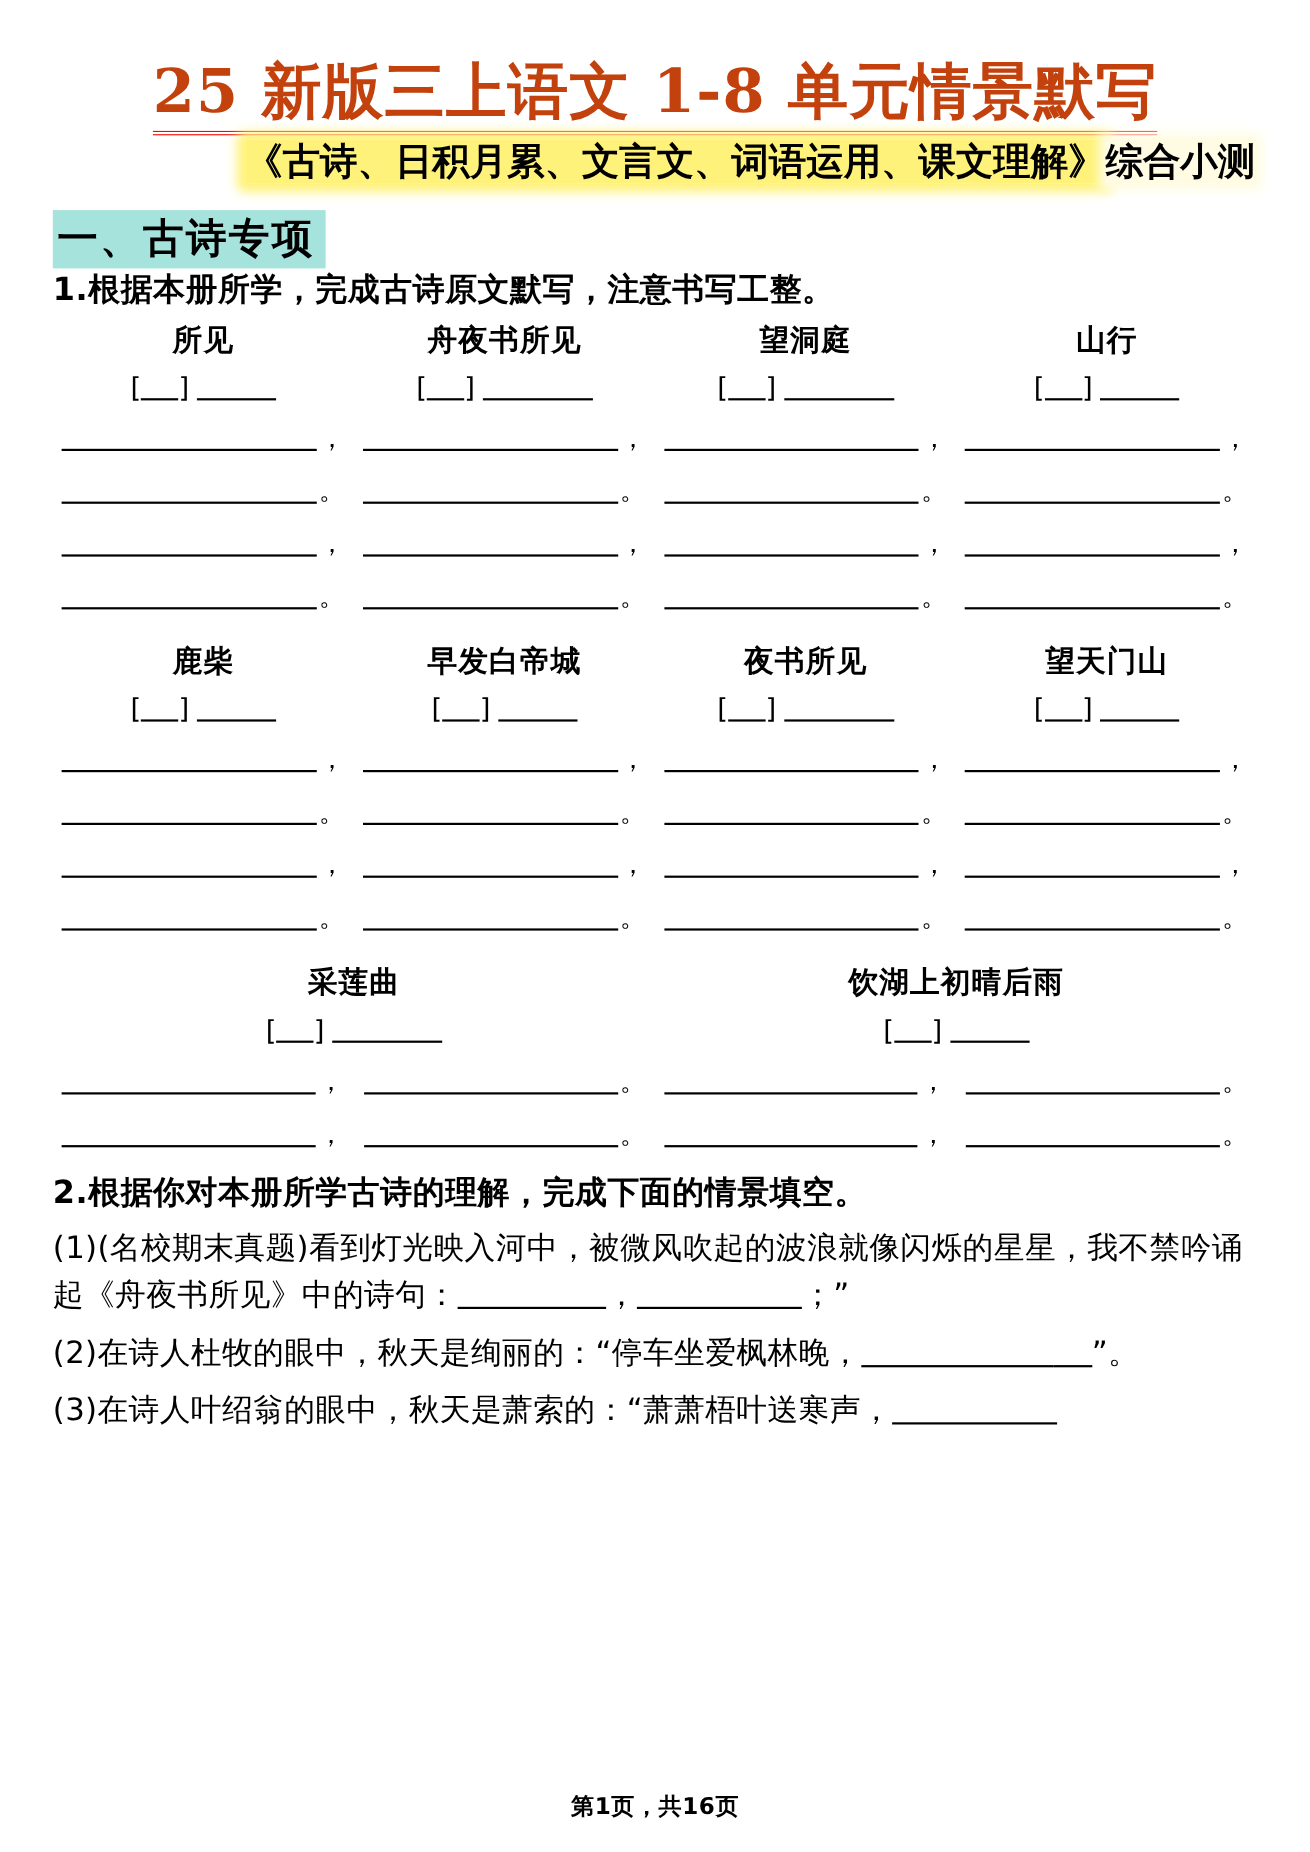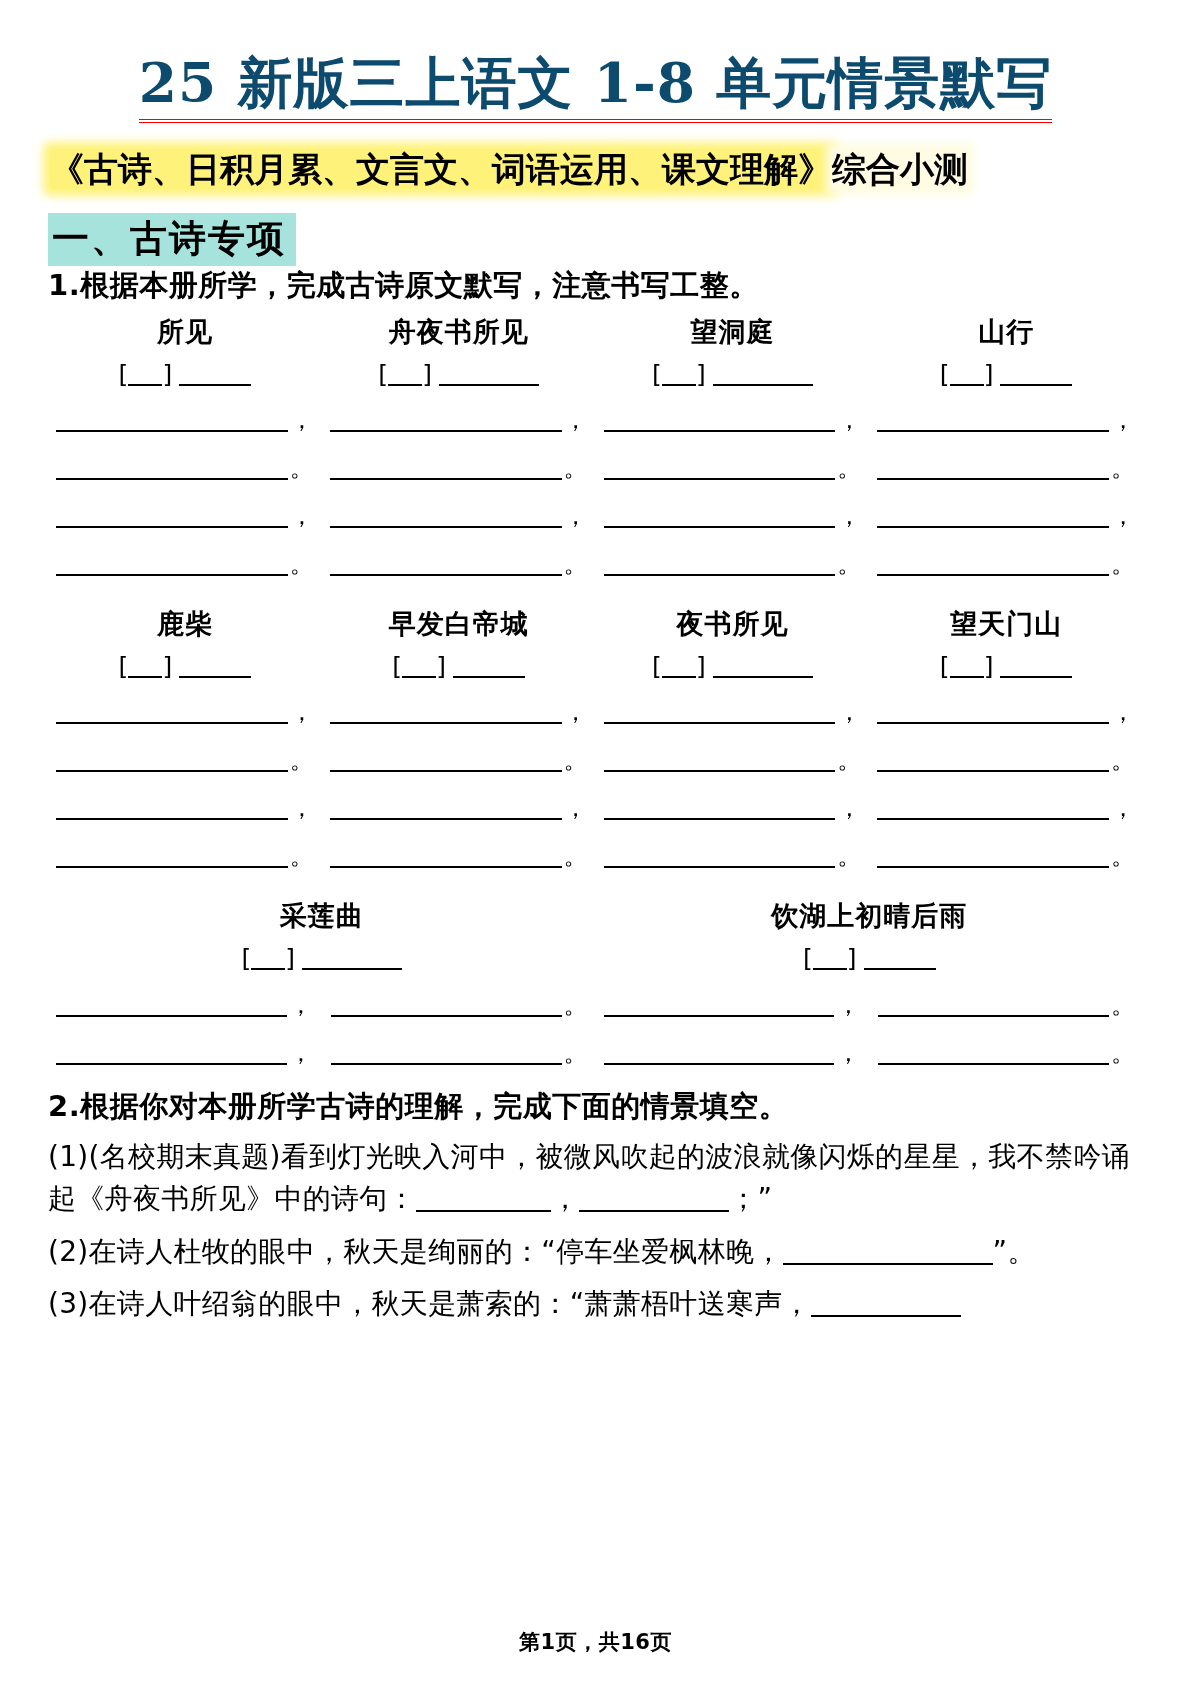--- a/index.html
+++ b/index.html
@@ -23,35 +23,34 @@
     padding: 0 48px;
   }
 
   
   .title-wrap {
     padding-top: 52px;
     text-align: center;
   }
   .doc-title {
     display: inline-block;
-    color: #0c4a6e;
+    color: #c2410c;
     font-family: "DejaVu Serif", "Liberation Serif", serif;
     font-weight: bold;
     font-size: 55px;
     letter-spacing: 1px;
     line-height: 1.12;
     border-bottom: 4px double #ff0000;
     padding-bottom: 5px;
     white-space: nowrap;
   }
 
   
   .subtitle-wrap {
-    margin-top: 22px;
-    text-align: left;
+    text-align: right;
   }
   .subtitle {
     display: inline-block;
     font-family: "DejaVu Serif", "Liberation Serif", serif;
     font-weight: bold;
     font-size: 34px;
     line-height: 1.25;
     white-space: nowrap;
     padding: 3px 2px;
   }

